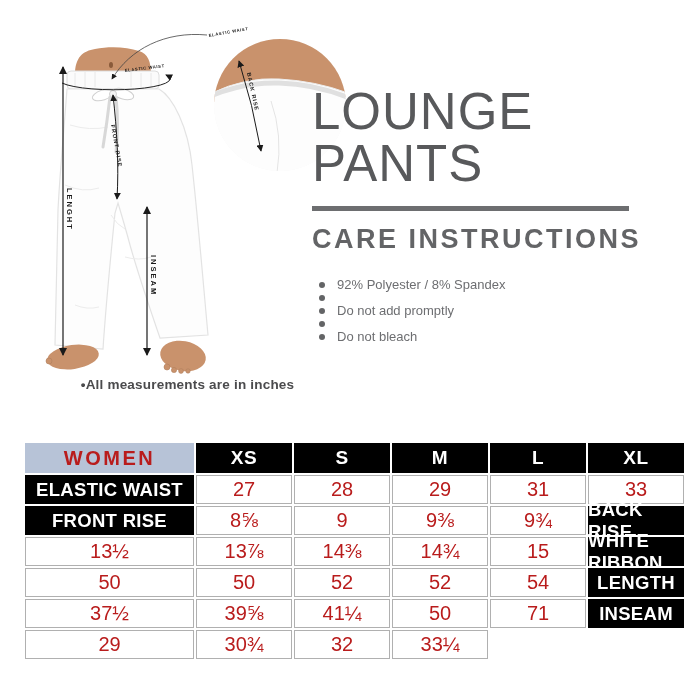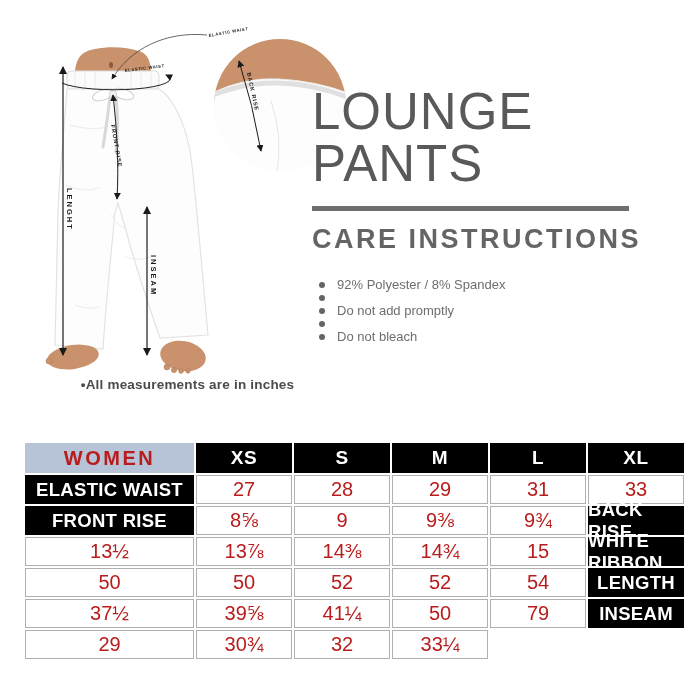--- a/index.html
+++ b/index.html
@@ -177,20 +177,20 @@
   <div class="cell value-cell">50</div>
   <div class="cell value-cell">52</div>
   <div class="cell value-cell">52</div>
   <div class="cell value-cell">54</div>
 
   <div class="cell label-cell">LENGTH</div>
   <div class="cell value-cell">37½</div>
   <div class="cell value-cell">39⅝</div>
   <div class="cell value-cell">41¼</div>
   <div class="cell value-cell">50</div>
-  <div class="cell value-cell">79</div>
+  <div class="cell value-cell">71</div>
 
   <div class="cell label-cell">INSEAM</div>
   <div class="cell value-cell">29</div>
   <div class="cell value-cell">30¾</div>
   <div class="cell value-cell">32</div>
   <div class="cell value-cell">33¼</div>
 </div>
 
 </body></html>

